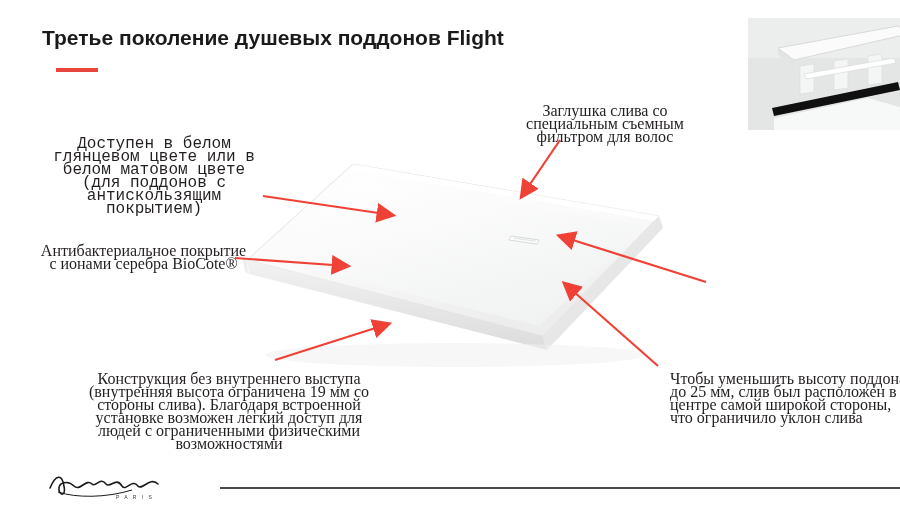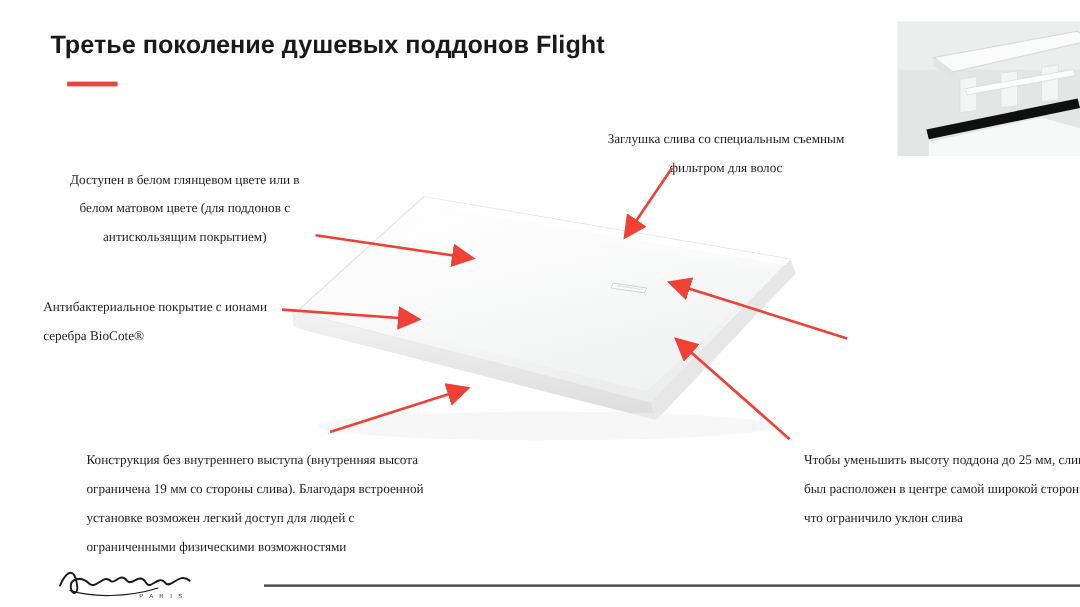--- a/index.html
+++ b/index.html
@@ -60,29 +60,29 @@
     width: 162px;
     height: 112px;
     background: #e3e5e4;
     overflow: hidden;
   }
 
   
   .callout {
     position: absolute;
     font-family: "Liberation Serif", serif;
-    font-size: 11px;
-    line-height: 24px;
+    font-size: 16px;
+    line-height: 13px;
     color: #231f20;
   }
   .c-drain-cap   { left: 485px; top: 104px; width: 200px; text-align: center; }
-  .c-white       { left: 28px;  top: 138px; width: 212px; text-align: center; }
-  .c-biocote     { left: 16px;  top: 244px; width: 215px; text-align: left; }
+  .c-white       { left: 28px;  top: 138px; width: 212px; text-align: center; font-family: Liberation Mono, monospace; }
+  .c-biocote     { left: 16px;  top: 244px; width: 215px; text-align: center; }
   .c-laconic     { left: 697px; top: 230px; width: 196px; text-align: left; }
-  .c-construct   { left: 52px;  top: 372px; width: 292px; text-align: left; }
+  .c-construct   { left: 63px;  top: 372px; width: 292px; text-align: center; }
   .c-height      { left: 650px; top: 372px; width: 240px; text-align: left; }
 
   
   .biocote-logo {
     position: absolute;
     left: 74px;
     top: 290px;
     width: 108px;
     height: 48px;
   }

